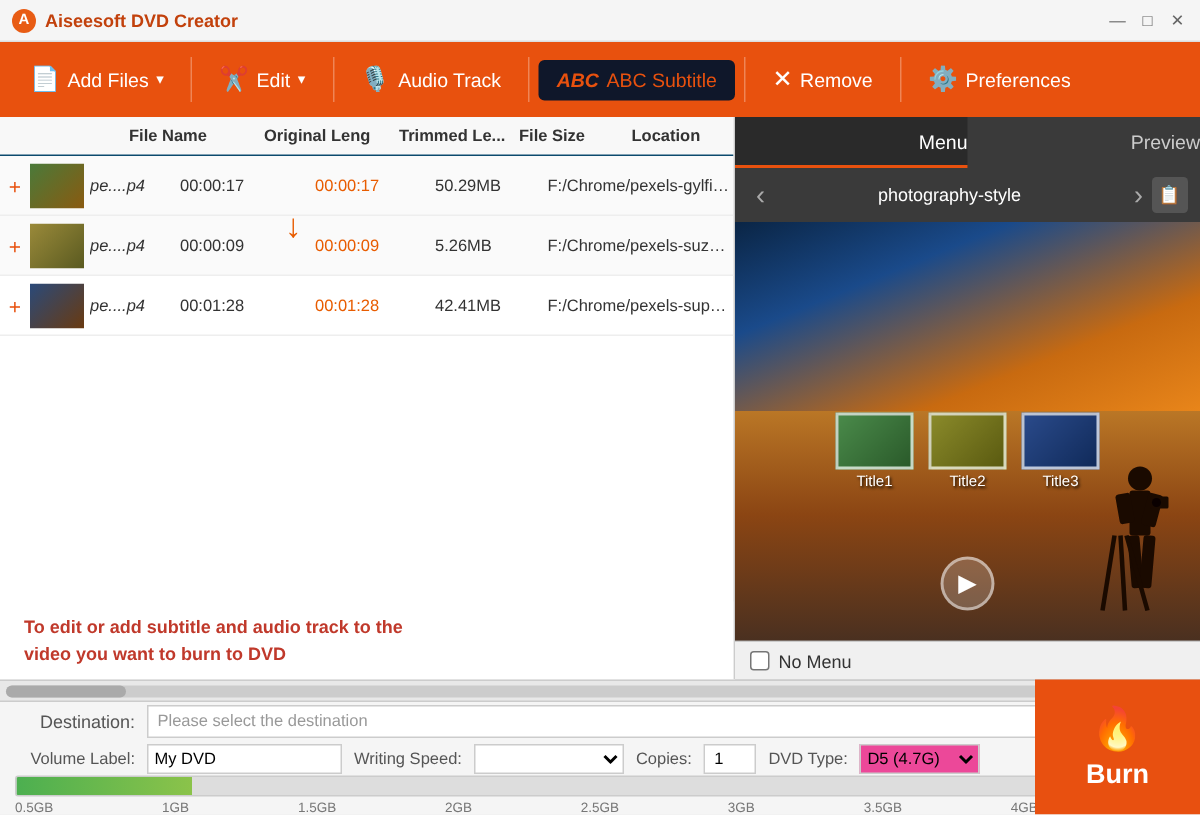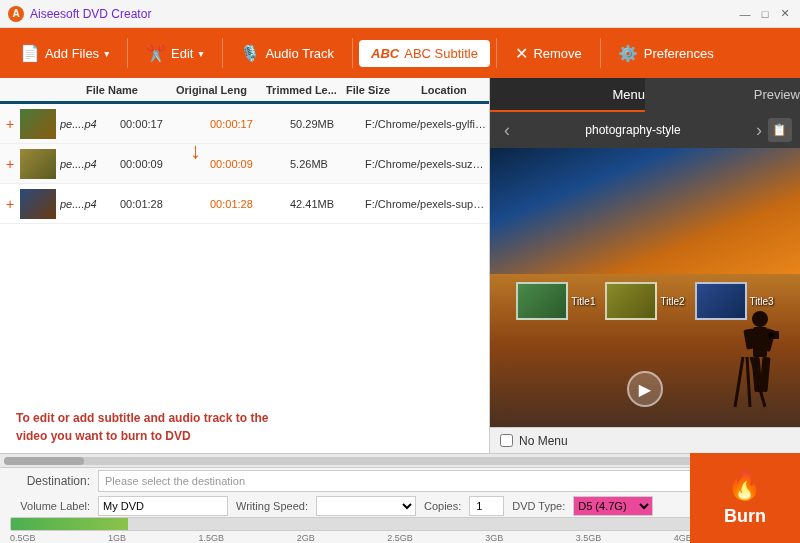--- a/index.html
+++ b/index.html
@@ -17,21 +17,21 @@
     }
     #title-bar .app-icon {
       width: 16px; height: 16px;
       background: #e85c14;
       border-radius: 50%;
       margin-right: 6px;
       display: flex; align-items: center; justify-content: center;
       font-size: 10px; color: white; font-weight: bold;
     }
     #title-bar .title-text {
-      font-size: 12px; color: #6d28d9; flex: 1;
+      font-size: 12px; color: #c2410c; flex: 1; font-weight: bold;
     }
     #title-bar .win-controls {
       display: flex; gap: 6px;
     }
     #title-bar .win-btn {
       width: 14px; height: 14px;
       display: flex; align-items: center; justify-content: center;
       font-size: 11px; color: #666; cursor: pointer;
       border: none; background: none;
     }
@@ -50,21 +50,21 @@
       padding: 6px 12px;
       border-radius: 4px;
       cursor: pointer;
       font-size: 13px;
       color: white;
       border: none;
       background: transparent;
       white-space: nowrap;
     }
     .toolbar-btn.active {
-      background: #ffffff;
+      background: #0f172a;
       color: #e8510e;
     }
     .toolbar-btn .btn-icon {
       font-size: 16px;
     }
     .toolbar-divider {
       width: 1px; height: 30px;
       background: rgba(255,255,255,0.3);
       margin: 0 2px;
     }
@@ -85,21 +85,21 @@
       border-right: 1px solid #ccc;
       background: white;
       overflow: hidden;
       position: relative;
     }
 
     
     #table-header {
       display: flex;
       background: #f8f8f8;
-      border-bottom: 3px solid #0c4a6e;
+      border-bottom: 1px solid #0c4a6e;
       font-size: 11px;
       color: #333;
       font-weight: bold;
       height: 26px;
       align-items: center;
     }
     .col-filename { width: 120px; padding-left: 30px; }
     .col-orig { width: 90px; }
     .col-trim { width: 80px; }
     .col-size { width: 75px; }
@@ -214,21 +214,21 @@
       gap: 10px;
       padding: 8px;
       background: transparent;
       position: absolute;
       top: 55%;
       left: 0; right: 0;
       transform: translateY(-50%);
     }
     .thumb-item {
       display: flex;
-      flex-direction: row;
+      flex-direction: column;
       align-items: center;
       gap: 3px;
     }
     .thumb-img {
       width: 52px; height: 38px;
       border: 2px solid rgba(255,255,255,0.7);
       overflow: hidden;
       background: #555;
     }
     .thumb-label {

